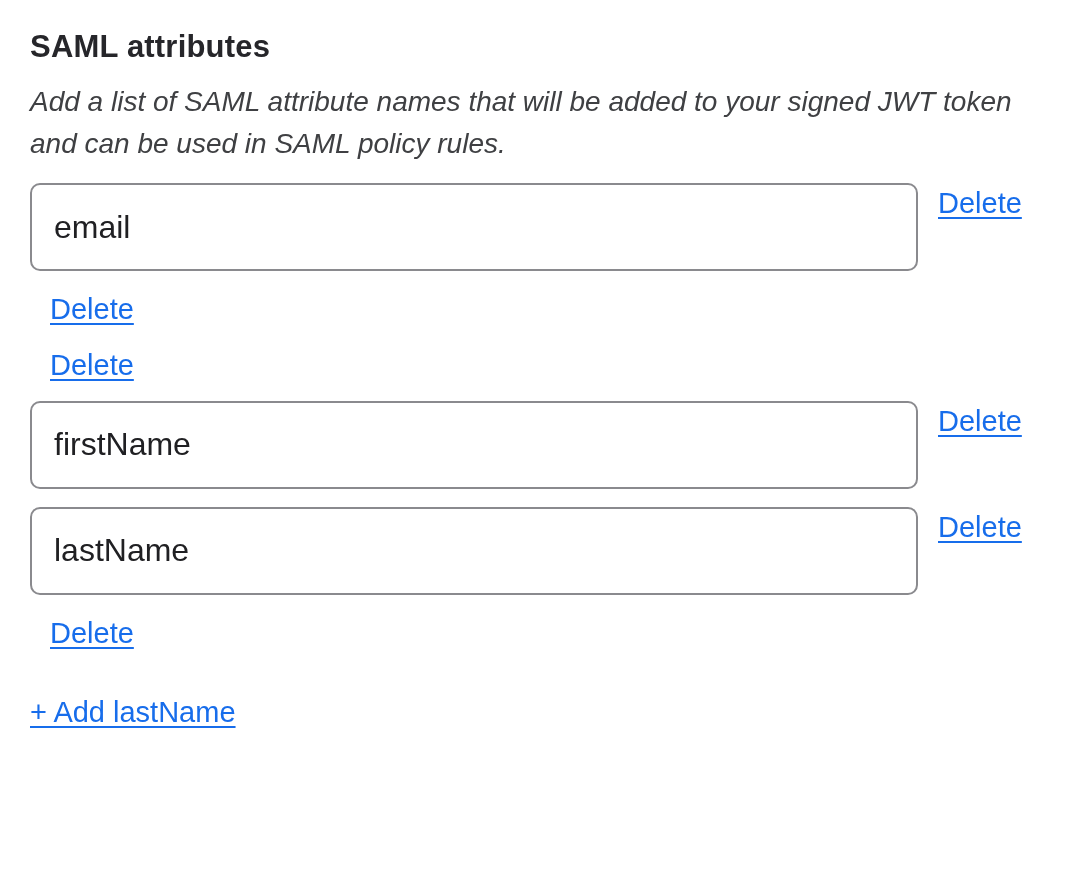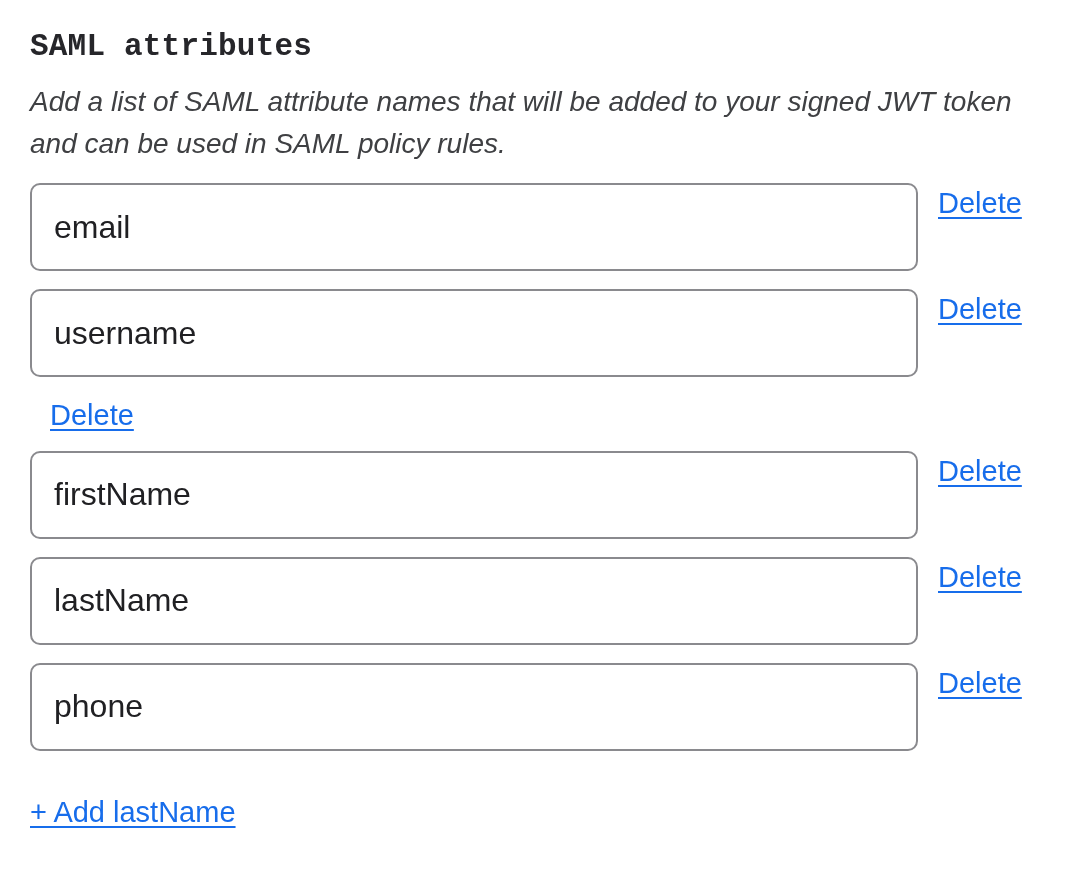--- a/index.html
+++ b/index.html
@@ -18,21 +18,20 @@
     padding: 28px 36px 0 30px;
     font-family: "Liberation Sans", sans-serif;
     overflow: hidden;
   }
   h2.section-title {
     font-size: 31px;
     line-height: 1.2;
     font-weight: 700;
     color: var(--heading-text);
     letter-spacing: 0.2px;
-    font-family: Liberation Mono, monospace;
   }
   p.section-desc {
     margin-top: 16px;
     font-size: 28px;
     line-height: 42px;
     color: var(--body-text);
     max-width: 1002px;
     font-style: italic;
   }
   .rows { margin-top: 18px; }
@@ -83,38 +82,36 @@
 
   <p class="section-desc">Add a list of SAML attribute names that will be added to your signed JWT token and can be used in SAML policy rules.</p>
 
   <div class="rows" id="attribute-rows">
   <div class="row">
     <input class="attr-input" type="text" value="email" style="">
     <a href="#" class="link delete-link">Delete</a>
   </div>
 
   <div class="row">
-    <input class="attr-input" type="text" value="username" style="">
     <a href="#" class="link delete-link">Delete</a>
   </div>
 
   <div class="row">
     <a href="#" class="link delete-link">Delete</a>
   </div>
 
   <div class="row">
     <input class="attr-input" type="text" value="firstName" style="">
     <a href="#" class="link delete-link">Delete</a>
   </div>
 
   <div class="row">
     <input class="attr-input" type="text" value="lastName" style="">
     <a href="#" class="link delete-link">Delete</a>
   </div>
 
   <div class="row">
-    <input class="attr-input" type="text" value="phone" style="">
     <a href="#" class="link delete-link">Delete</a>
   </div>
 </div>
 
   <a href="#" class="link add-link">+ Add lastName</a>
 </main>
 
 </body></html>

